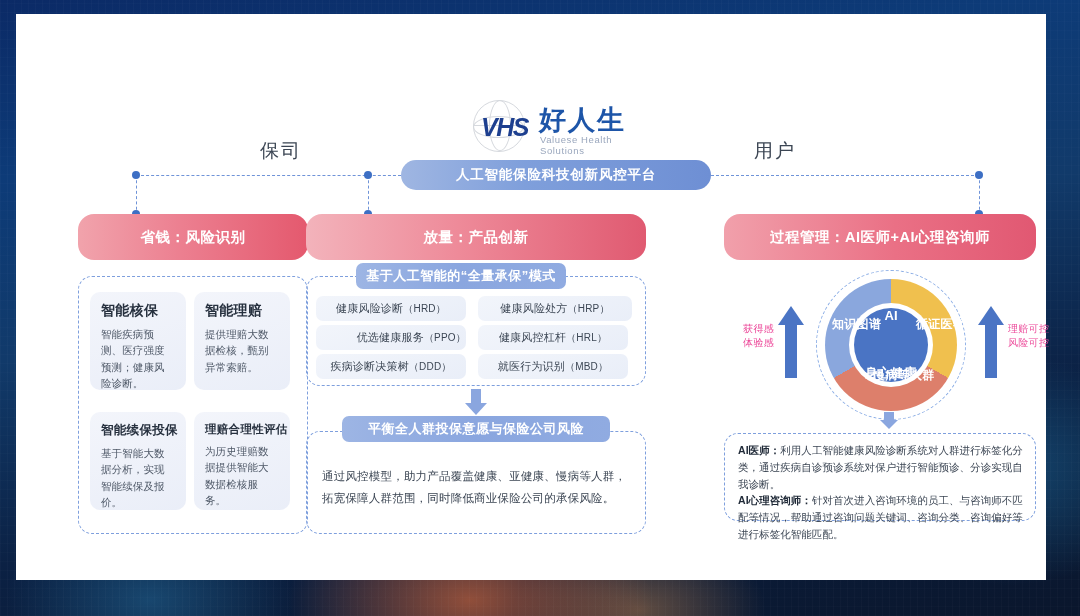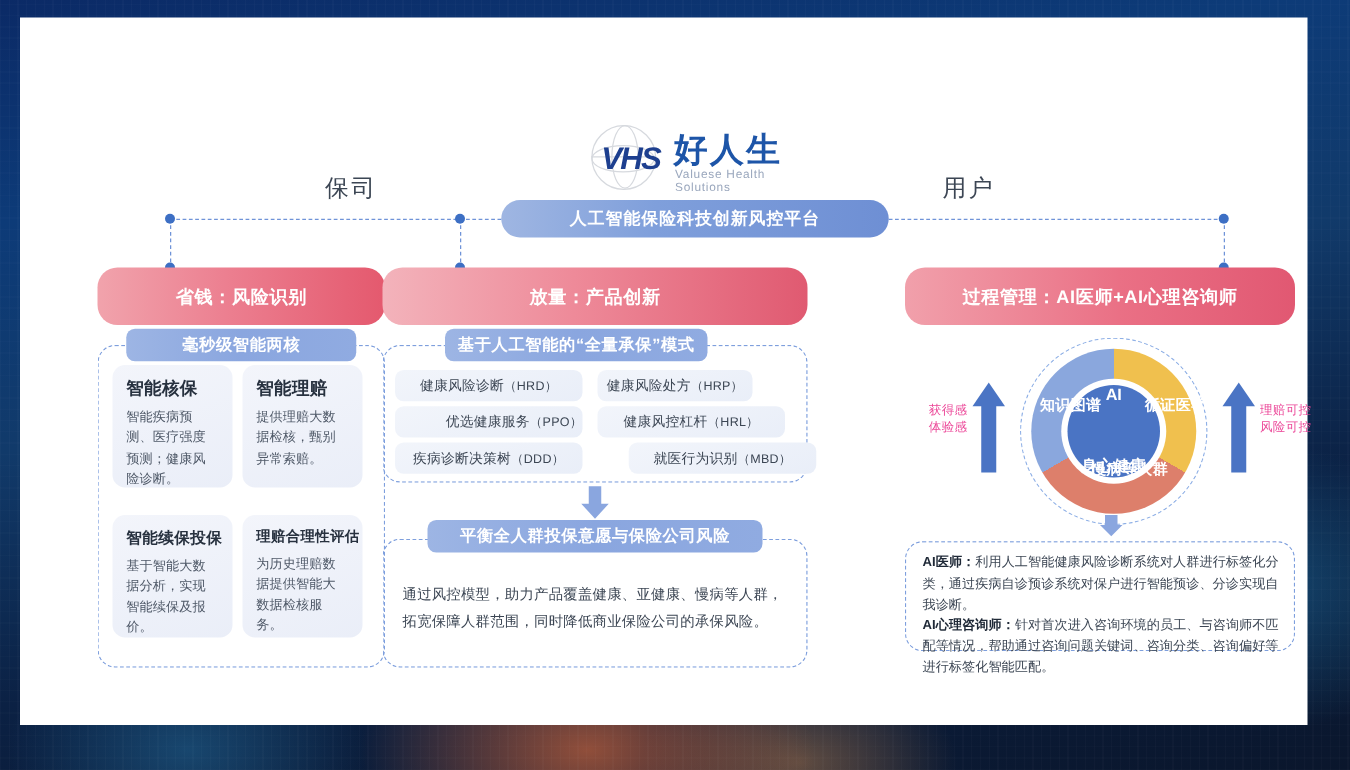--- a/index.html
+++ b/index.html
@@ -238,21 +238,20 @@
   <div class="node" style="left:963px; top:161px;"></div>
   <div class="node" style="left:120px; top:200px;"></div>
   <div class="node" style="left:352px; top:200px;"></div>
   <div class="node" style="left:963px; top:200px;"></div>
 
   <div class="sec-pill" id="pill-save">省钱：风险识别</div>
   <div class="sec-pill" id="pill-volume">放量：产品创新</div>
   <div class="sec-pill" id="pill-proc">过程管理：AI医师+AI心理咨询师</div>
 
   <div class="dash-box" style="left:62px; top:262px; width:230px; height:258px;"></div>
-  <div class="chip" style="left:85px; top:249px; width:184px;">毫秒级智能两核</div>
 
   <div class="lcard" style="left:74px; top:278px; width:96px; height:98px;">
     <div class="t">智能核保</div>
     <div class="d">智能疾病预测、医疗强度预测；健康风险诊断。</div>
   </div>
   <div class="lcard" style="left:178px; top:278px; width:96px; height:98px;">
     <div class="t">智能理赔</div>
     <div class="d">提供理赔大数据检核，甄别异常索赔。</div>
   </div>
   <div class="lcard" style="left:74px; top:398px; width:96px; height:98px;">
@@ -264,37 +263,37 @@
     <div class="d">为历史理赔数据提供智能大数据检核服务。</div>
   </div>
 
   <div class="dash-box" style="left:290px; top:262px; width:340px; height:110px;"></div>
   <div class="chip" style="left:340px; top:249px; width:210px;">基于人工智能的“全量承保”模式</div>
 
   <div class="grid-item" style="left:300px; top:282px; width:150px;">
     <span>健康风险诊断</span>
       <span class="code">（HRD）</span>
   </div>
-  <div class="grid-item" style="left:462px; top:282px; width:124px;">
+  <div class="grid-item" style="left:462px; top:282px; width:154px;">
     <span>健康风险处方</span>
       <span class="code">（HRP）</span>
   </div>
   <div class="grid-item" style="left:300px; top:311px; width:150px;justify-content:flex-end;">
     <span>优选健康服务</span>
       <span class="code">（PPO）</span>
   </div>
   <div class="grid-item" style="left:462px; top:311px; width:150px;">
     <span>健康风控杠杆</span>
       <span class="code">（HRL）</span>
   </div>
   <div class="grid-item" style="left:300px; top:340px; width:150px;">
     <span>疾病诊断决策树</span>
       <span class="code">（DDD）</span>
   </div>
-  <div class="grid-item" style="left:462px; top:340px; width:150px;margin-left:25px;">
+  <div class="grid-item" style="left:462px; top:340px; width:150px;">
     <span>就医行为识别</span>
       <span class="code">（MBD）</span>
   </div>
 
   <div class="down-arrow" style="left:449px; top:375px;">
     <div class="stem"></div>
       <div class="head"></div>
   </div>
 
   <div class="dash-box" style="left:290px; top:417px; width:340px; height:103px;"></div>

